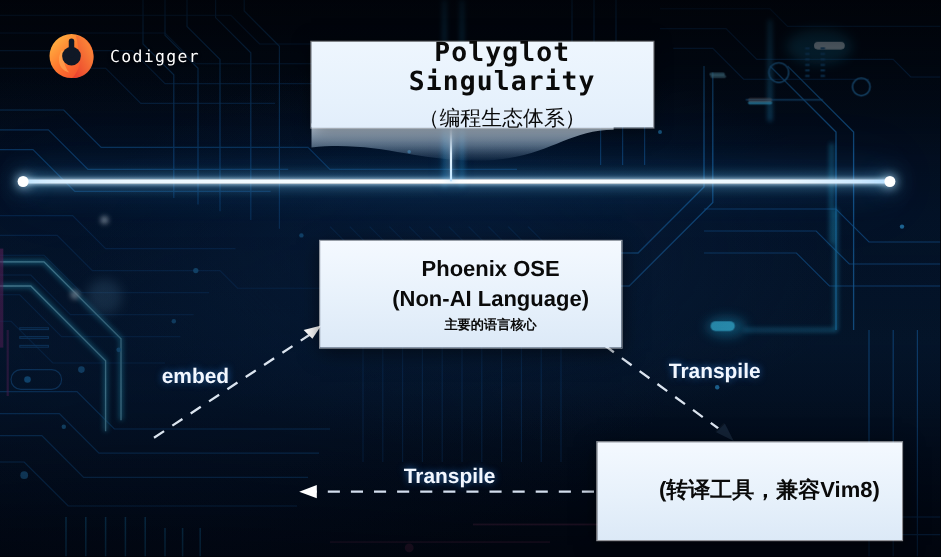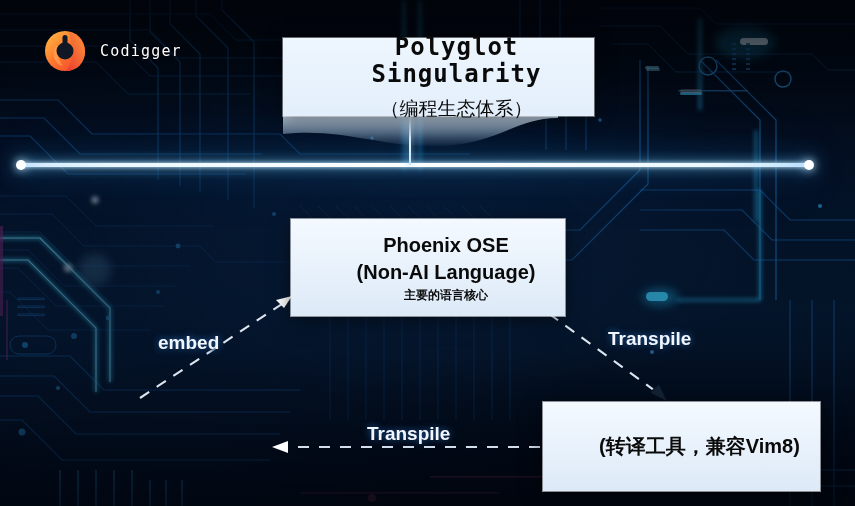--- a/index.html
+++ b/index.html
@@ -100,21 +100,21 @@
 
   
   #edges{position:absolute;inset:0;width:855px;height:506px;z-index:3;}
 
   .edge-label{
     position:absolute;z-index:5;
     color:#f2f7ff;font-weight:700;
     text-shadow:0 0 7px rgba(40,110,190,.95),0 1px 3px rgba(0,0,0,.9);
     white-space:nowrap;
   }
-  #label-embed{left:158px;top:332px;font-size:19px;}
+  #label-embed{left:147px;top:332px;font-size:19px;}
   #label-transpile-right{left:608px;top:328px;font-size:19px;}
   #label-transpile-mid{left:367px;top:423px;font-size:19px;}
 
   
   #brand{position:absolute;left:42px;top:28px;z-index:6;display:flex;align-items:center;gap:12px;}
   #brand-logo{position:relative;width:46px;height:46px;flex:0 0 46px;}
   #brand-name{
     font-family:"DejaVu Sans Mono","Liberation Mono",monospace;
     font-size:15px;font-weight:400;letter-spacing:1.2px;color:#ffffff;
     text-shadow:0 1px 3px rgba(0,0,0,.9);

